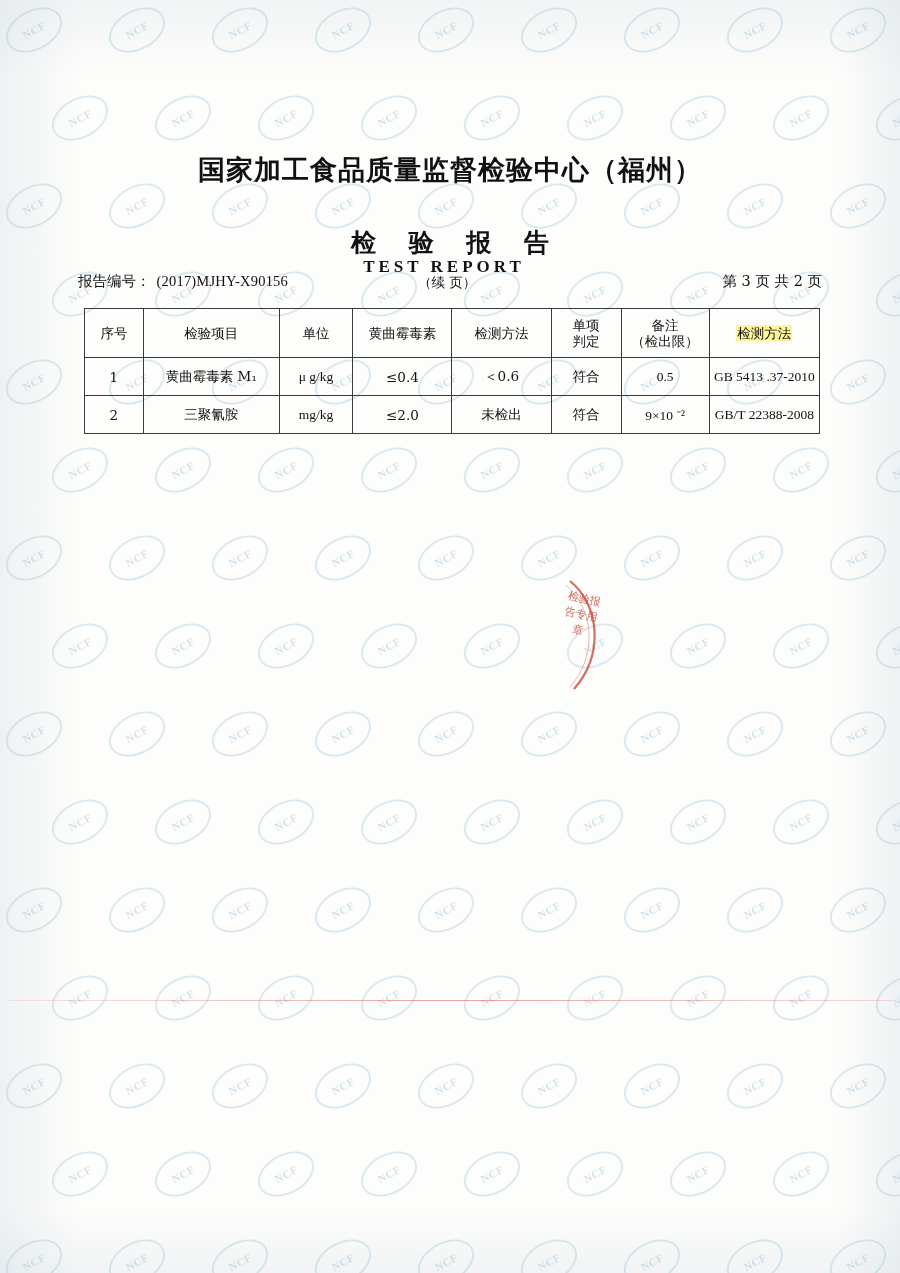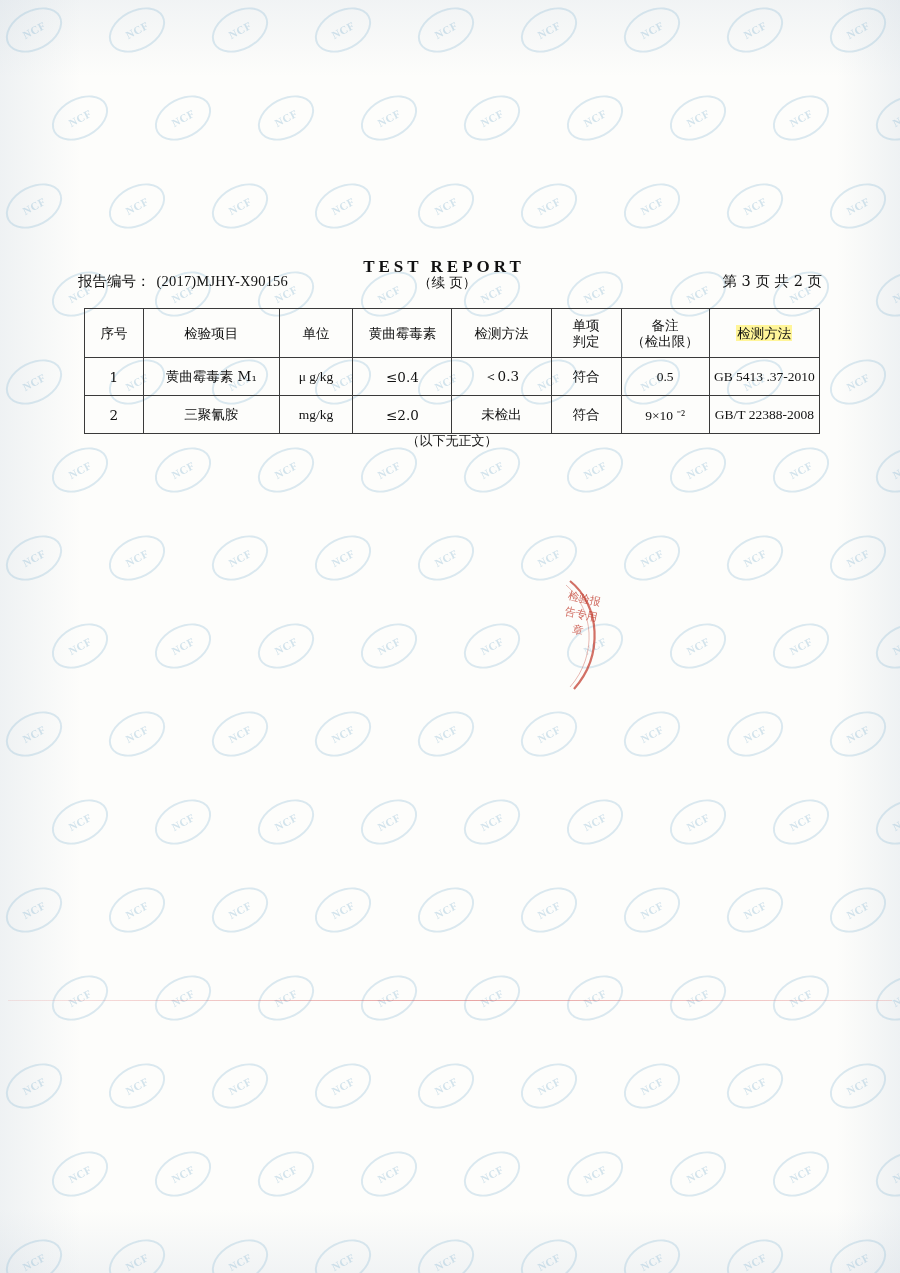--- a/index.html
+++ b/index.html
@@ -366,20 +366,22 @@
       <div class="wm" style="left: 313px; top: 1242px;">NCF</div>
       <div class="wm" style="left: 416px; top: 1242px;">NCF</div>
       <div class="wm" style="left: 519px; top: 1242px;">NCF</div>
       <div class="wm" style="left: 622px; top: 1242px;">NCF</div>
       <div class="wm" style="left: 725px; top: 1242px;">NCF</div>
       <div class="wm" style="left: 828px; top: 1242px;">NCF</div>
     </div>
 
   <div class="sheet">
 
+    <div class="title-cn">国家加工食品质量监督检验中心（福州）</div>
+    <div class="report-cn">检 验 报 告</div>
     <div class="report-en">TEST   REPORT</div>
 
     <div class="meta-row">
       <div class="meta-left">
         <span class="label">报告编号：</span><span class="value">(2017)MJHY-X90156</span>
       </div>
       <div class="meta-center">（续 页）</div>
       <div class="meta-right">第 3 页  共 2 页</div>
     </div>
 
@@ -412,40 +414,39 @@
             </th>
             <th><span class="hl">检测方法</span></th>
           </tr>
         </thead>
         <tbody>
           <tr>
             <td>1</td>
             <td>黄曲霉毒素 M₁</td>
             <td class="latin">μ g/kg</td>
             <td>≤0.4</td>
-            <td>＜0.3</td>
+            <td>＜0.6</td>
             <td>符合</td>
             <td class="latin">0.5</td>
             <td class="latin">GB 5413 .37-2010</td>
           </tr>
           <tr>
             <td>2</td>
             <td>三聚氰胺</td>
             <td class="latin">mg/kg</td>
             <td>≤2.0</td>
             <td>未检出</td>
             <td>符合</td>
             <td class="latin">9×10 ⁻²</td>
             <td class="latin">GB/T 22388-2008</td>
           </tr>
         </tbody>
       </table>
     </div>
 
-    <div class="note-below">（以下无正文）</div>
 
     <div class="stamp">
       <svg width="50" height="120" viewBox="0 0 50 120" aria-hidden="true">
         <path d="M10 6 C 40 30, 44 80, 14 114" fill="none" stroke="#c0392b" stroke-width="2.2" opacity="0.72"></path>
         <path d="M6 10 C 34 34, 38 80, 10 112" fill="none" stroke="#c0392b" stroke-width="1" opacity="0.35"></path>
       </svg>
       <div class="stamp-text">检验报告专用章</div>
     </div>
 
     <div class="red-line"></div>

